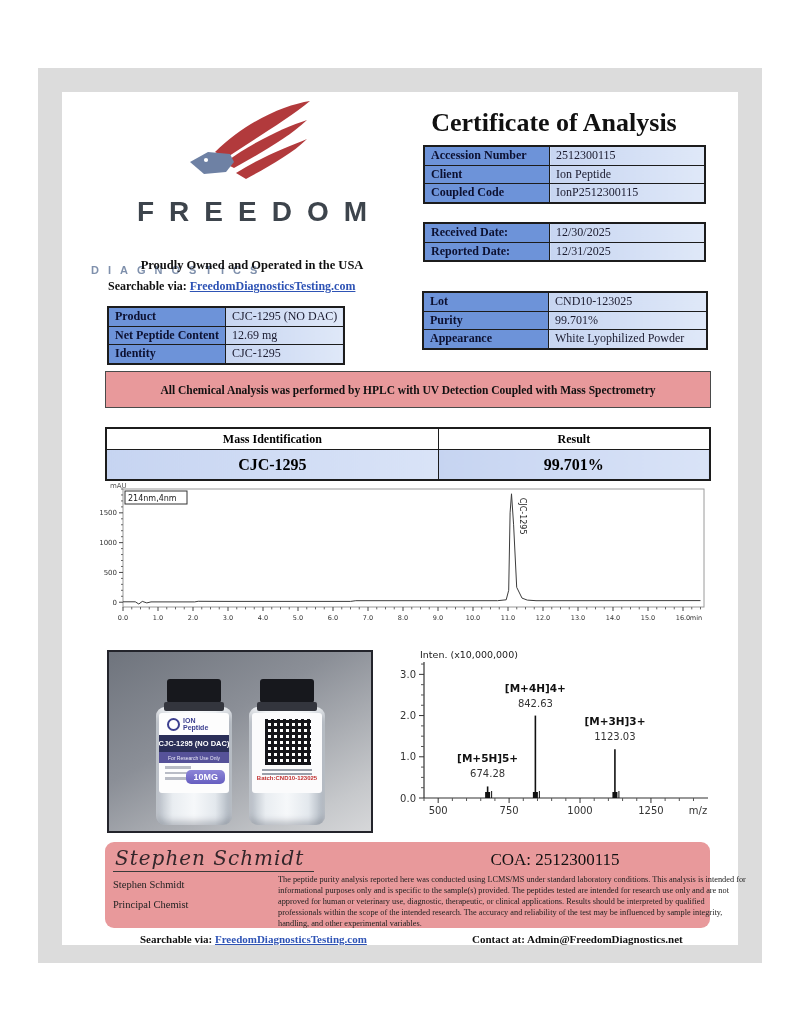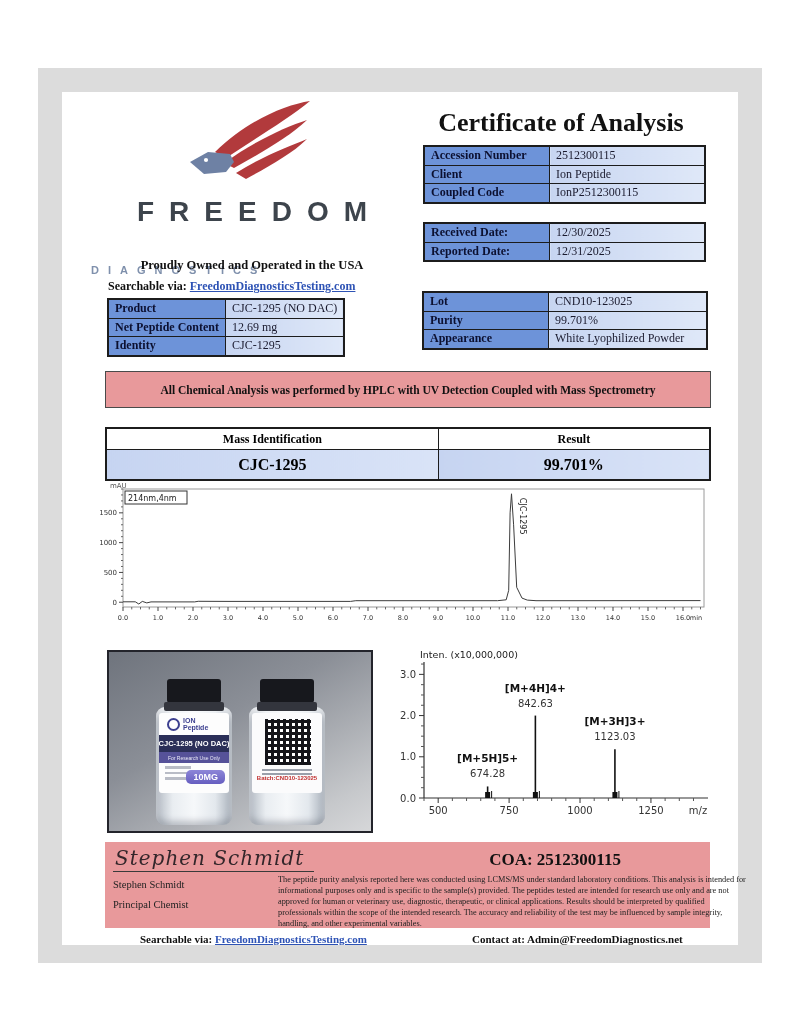--- a/index.html
+++ b/index.html
@@ -3,21 +3,21 @@
 <meta charset="utf-8">
 <style>
   html,body{margin:0;padding:0;background:#ffffff;}
   .canvas{position:relative;width:800px;height:1035px;background:#ffffff;overflow:hidden;
           font-family:"Liberation Serif",serif;}
   .abs{position:absolute;}
   .frame{left:38px;top:68px;width:724px;height:895px;background:#dcdcdc;}
   .page{left:62px;top:92px;width:676px;height:853px;background:#ffffff;}
 
   
-  .doc-title{left:331px;top:16px;width:336px;text-align:center;font-size:26px;font-weight:bold;color:#111;}
+  .doc-title{left:324px;top:16px;width:336px;text-align:center;font-size:26px;font-weight:bold;color:#111;}
 
   
   .brand{left:20px;top:104px;width:340px;text-align:center;font-family:"Liberation Sans",sans-serif;
          font-size:28px;font-weight:bold;letter-spacing:15px;color:#3d444c;text-indent:15px;}
   .subbrand{left:20px;top:138px;width:340px;text-align:left;font-family:"Liberation Sans",sans-serif;
          font-size:11px;font-weight:bold;letter-spacing:9px;color:#7f90ac;text-indent:9px;margin-top:34px;}
   .tagline{left:20px;top:166px;width:340px;text-align:center;font-size:12.5px;font-weight:bold;color:#111;}
   .search-top{left:46px;top:187px;font-size:12px;font-weight:bold;color:#111;}
   a.link{color:#2e53b5;text-decoration:underline;font-weight:bold;}
 
@@ -66,24 +66,24 @@
   .micro-lines span{display:block;height:2.5px;background:#b9bcc6;margin:3px 4px 0 6px;width:26px;}
   .lbl-white{top:34px;height:80px;background:#fbfbfc;border-radius:3px;}
   .qr{position:absolute;left:13px;top:6px;width:46px;height:46px;background:#fff;
       background-image:repeating-linear-gradient(0deg,#15151a 0 3px,transparent 3px 6px),
                        repeating-linear-gradient(90deg,#15151a 0 3px,#ffffff 3px 6px);}
   .batch{position:absolute;left:0;right:0;top:62px;text-align:center;color:#c03030;
       font-family:"Liberation Sans",sans-serif;font-size:6px;font-weight:bold;}
   .tiny-lines span{display:block;height:2px;background:#9aa0ab;margin:2.5px 10px 0 10px;}
 
   
-  .pink-footer{left:43px;top:750px;width:605px;height:86px;background:#e8999b;}
+  .pink-footer{left:43px;top:750px;width:605px;height:86px;background:#e8999b;border-radius:9px;}
   .sig{position:absolute;left:8px;top:4px;font-family:"DejaVu Serif",serif;font-style:italic;
        font-size:20px;color:#33262a;border-bottom:1.5px solid #3a3a3a;padding:0 10px 1px 2px;letter-spacing:1px;}
-  .coa{position:absolute;left:300px;top:8px;width:300px;text-align:center;font-size:17px;font-weight:bold;color:#111;}
+  .coa{position:absolute;left:300px;top:8px;width:300px;text-align:center;font-size:17px;font-weight:normal;color:#111;}
   .sig-name{position:absolute;left:8px;top:37px;font-size:10.5px;color:#222;}
   .sig-role{position:absolute;left:8px;top:57px;font-size:10.5px;color:#222;}
   .disclaimer{position:absolute;left:130px;top:33px;width:470px;font-size:8.3px;line-height:1.32;color:#222;margin-left:43px;}
 
   .foot-search{left:78px;top:841px;font-size:11px;font-weight:bold;color:#111;}
   .foot-contact{left:410px;top:841px;font-size:11px;font-weight:bold;color:#111;}
 
   svg text{font-family:"DejaVu Sans",sans-serif;}
 </style>
 </head>
@@ -133,21 +133,21 @@
         <td class="k" style="width:112px;">Received Date:</td>
         <td class="v">12/30/2025</td>
           </tr>
       <tr>
         <td class="k">Reported Date:</td>
         <td class="v">12/31/2025</td>
           </tr>
     </tbody>
       </table>
 
-    <table class="abs kv" style="left:45px;top:206px;width:208px;">
+    <table class="abs kv" style="left:45px;top:214px;width:208px;">
       <tbody>
           <tr>
         <td class="k" style="width:128px;">Product</td>
         <td class="v">CJC-1295 (NO DAC)</td>
           </tr>
       <tr>
         <td class="k">Net Peptide Content</td>
         <td class="v">12.69 mg</td>
           </tr>
       <tr>

